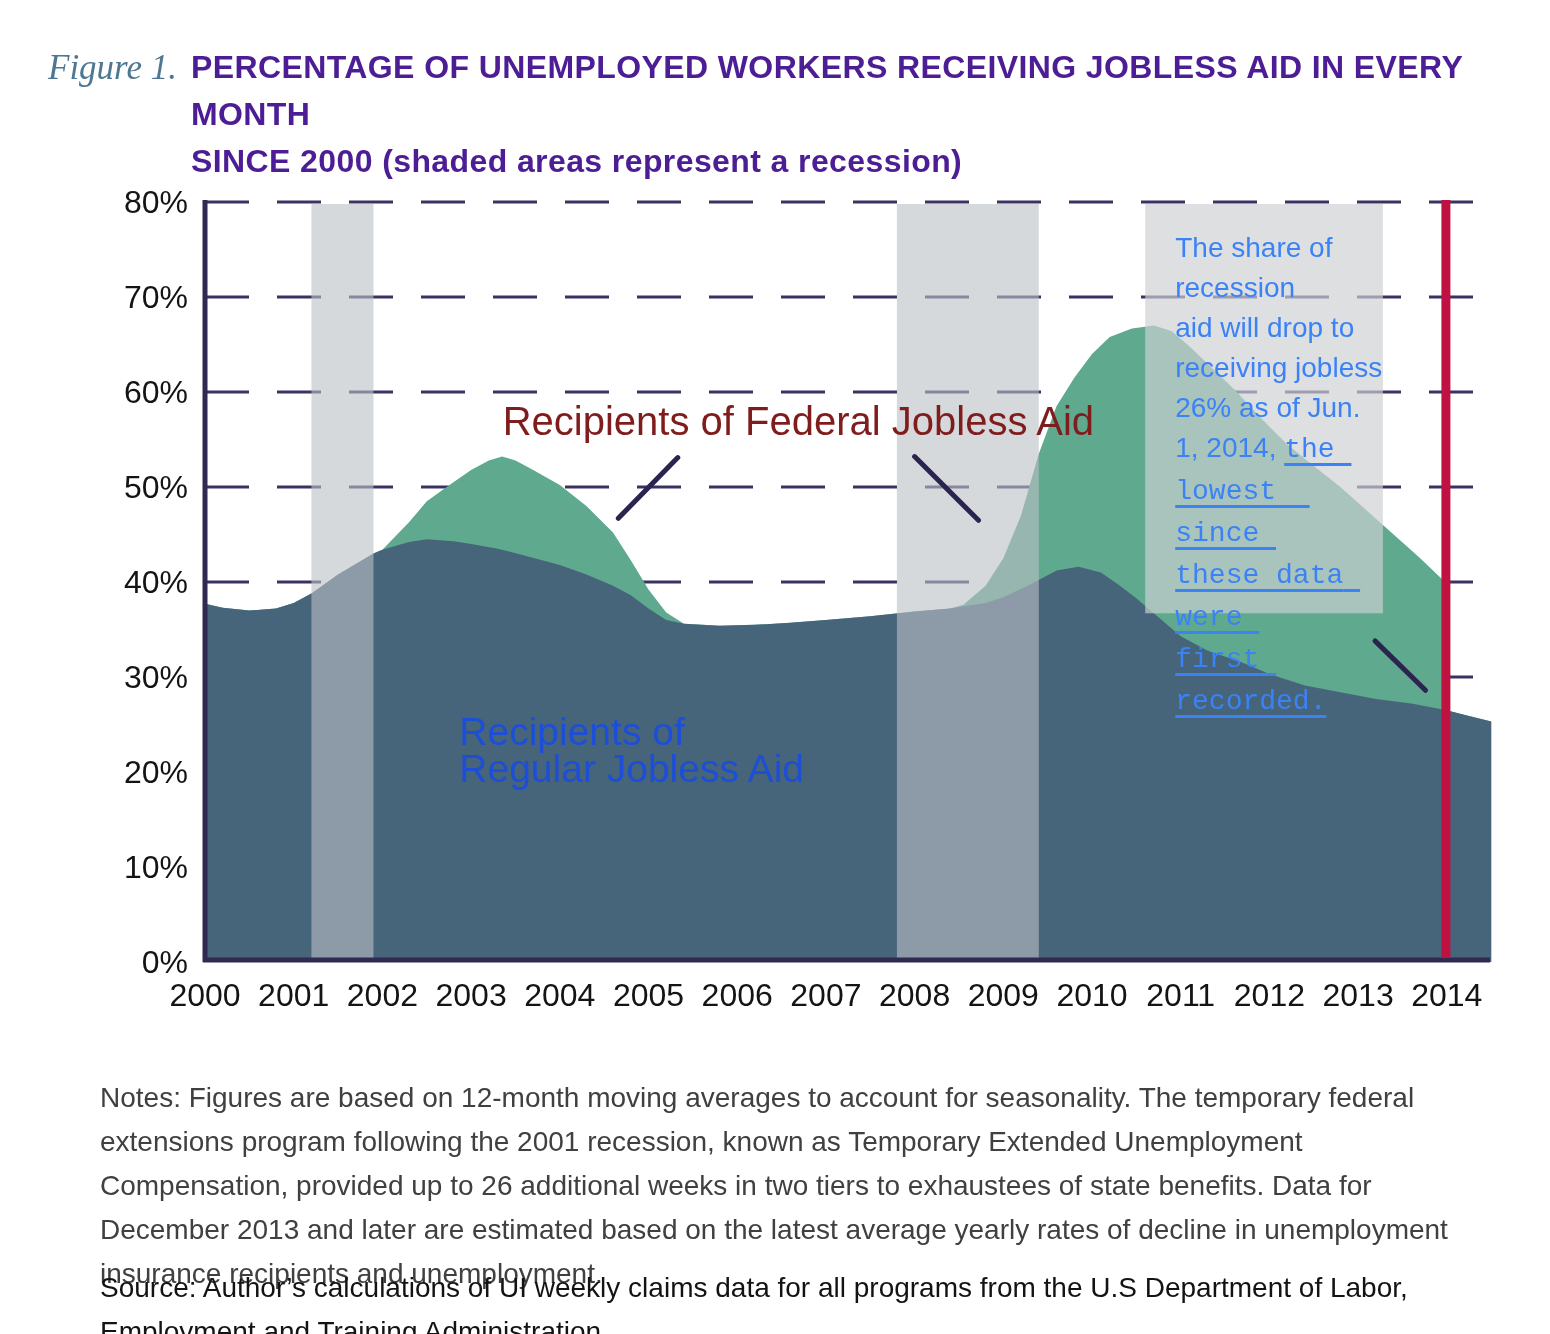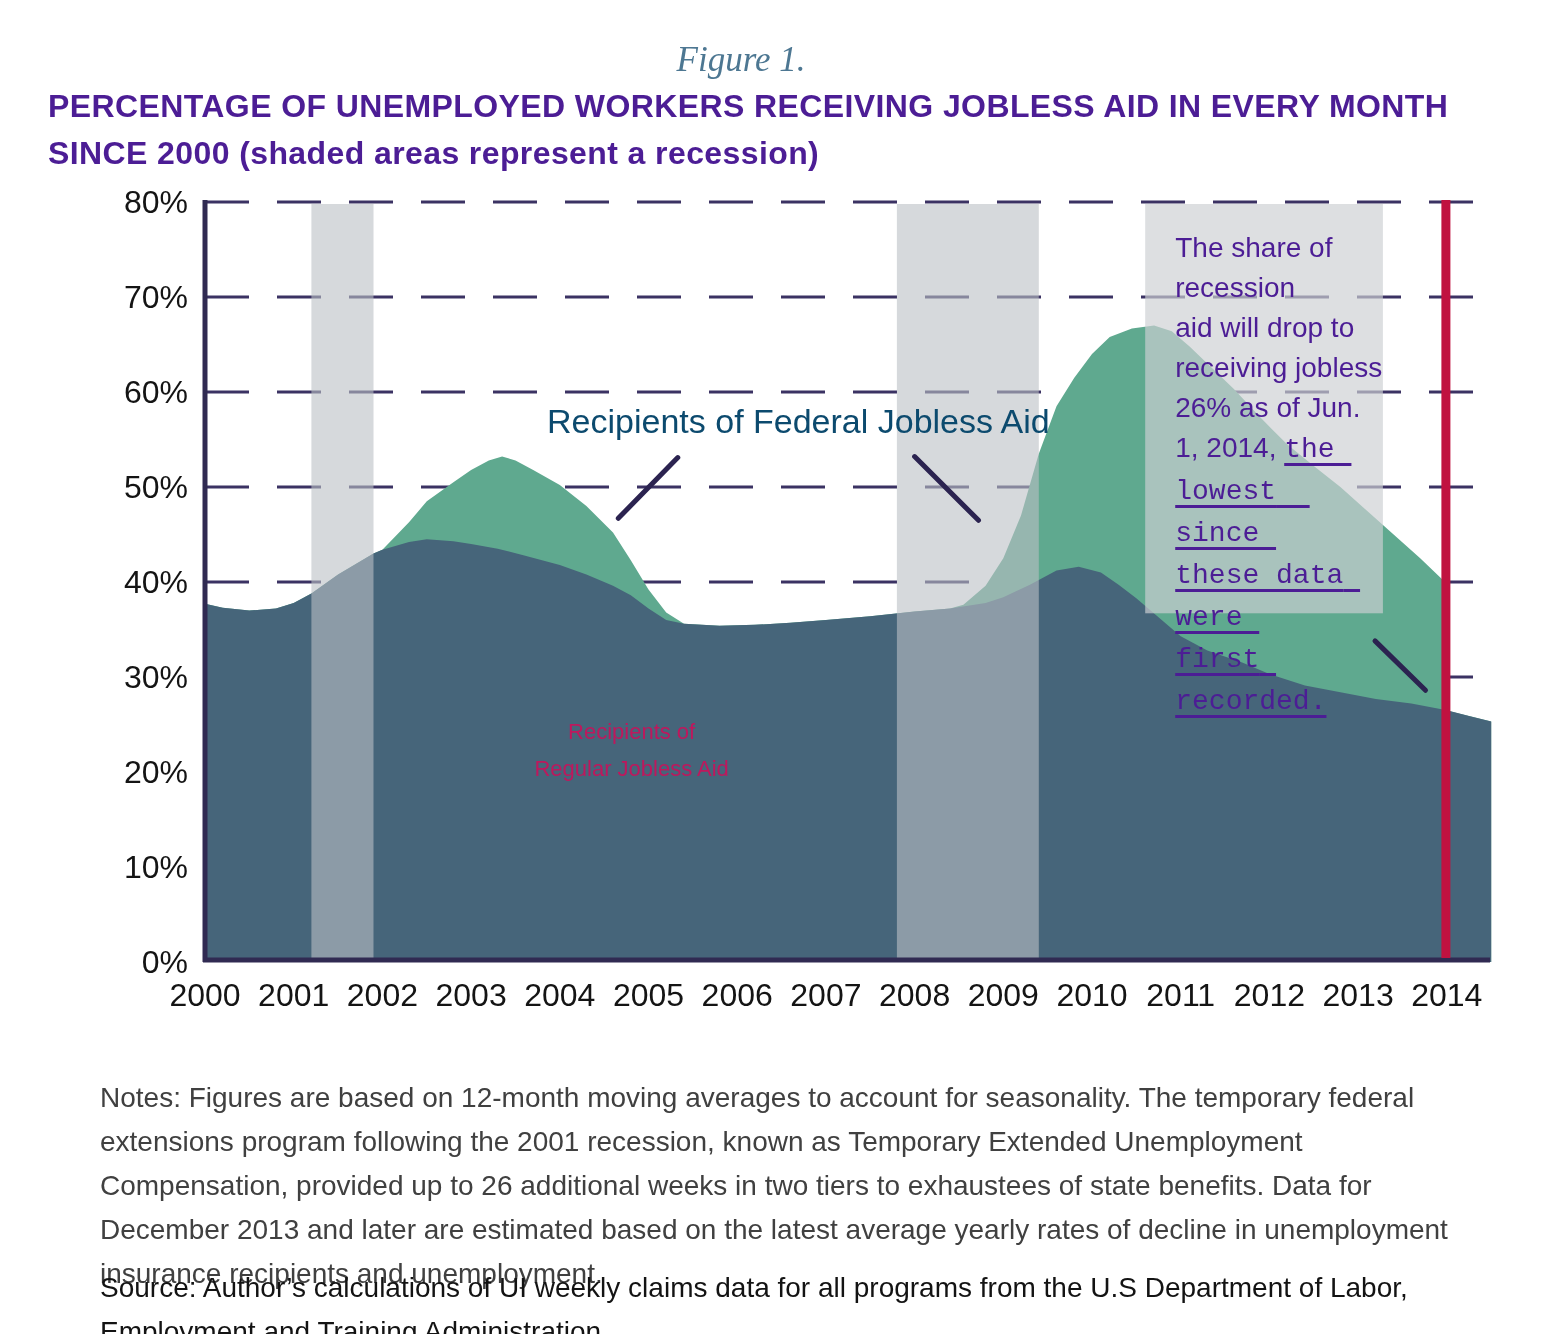--- a/index.html
+++ b/index.html
@@ -1,30 +1,30 @@
 <!DOCTYPE html>
 <html><head>
 <meta charset="utf-8">
 <style>
   html,body{margin:0;padding:0;background:#fff;}
   #page{position:relative;width:1550px;height:1334px;background:#fff;overflow:hidden;
         font-family:"Liberation Sans",sans-serif;color:#121212;}
   #chart{position:absolute;left:0;top:0;}
   .overlay{position:absolute;z-index:5;}
   
-  #title-block{left:48px;top:36px;display:flex;align-items:center;flex-direction:column;}
+  #title-block{left:48px;top:44px;display:flex;align-items:flex-start;}
   #fig-label{font-family:"Liberation Serif",serif;font-style:italic;font-size:35px;
              color:#4d7792;white-space:nowrap;margin-right:14px;line-height:47px;}
   #title-text{font-size:32px;letter-spacing:.4px;line-height:47px;color:#4c1d95;font-weight:700;}
   
-  #federal-label{transform:translate(-50%,-50%);font-size:34px;white-space:nowrap;color:#0c4a6e;}
-  #regular-label{transform:translate(-50%,-50%);font-size:22px;line-height:37px;color:#be185d;
-                 text-align:center;white-space:nowrap;}
+  #federal-label{transform:translate(-50%,-50%);font-size:40px;white-space:nowrap;color:#7f1d1d;}
+  #regular-label{transform:translate(-50%,-50%);font-size:39px;line-height:37px;color:#1d4ed8;
+                 text-align:left;white-space:nowrap;}
   
-  #annotation-text{width:215px;font-size:28px;line-height:40px;color:#4c1d95;}
+  #annotation-text{width:215px;font-size:28px;line-height:40px;color:#3b82f6;}
   .ann-line{white-space:pre-wrap;}
   .u{text-decoration:underline;text-decoration-thickness:2.5px;text-underline-offset:6px;font-family:Liberation Mono, monospace;}
   
   #notes-para{left:100px;top:1048px;width:1372px;font-size:28px;line-height:44px;color:#404040;}
   #source-para{left:100px;top:1238px;width:1372px;font-size:28px;line-height:44px;color:#131313;}
 </style>
 </head>
 <body>
 
 <div id="page">

